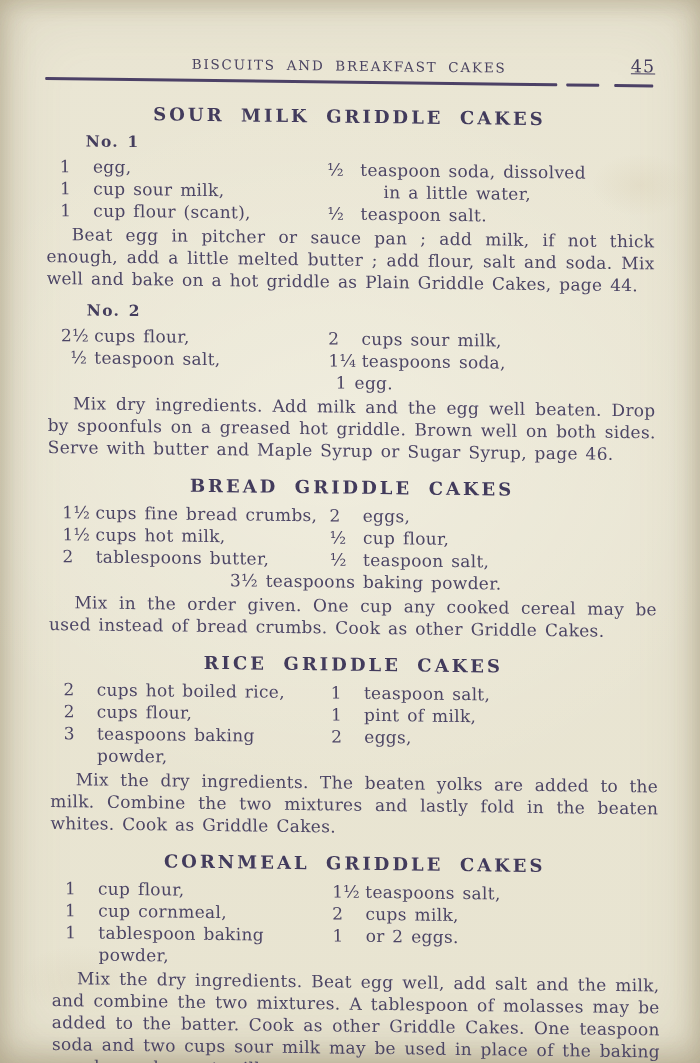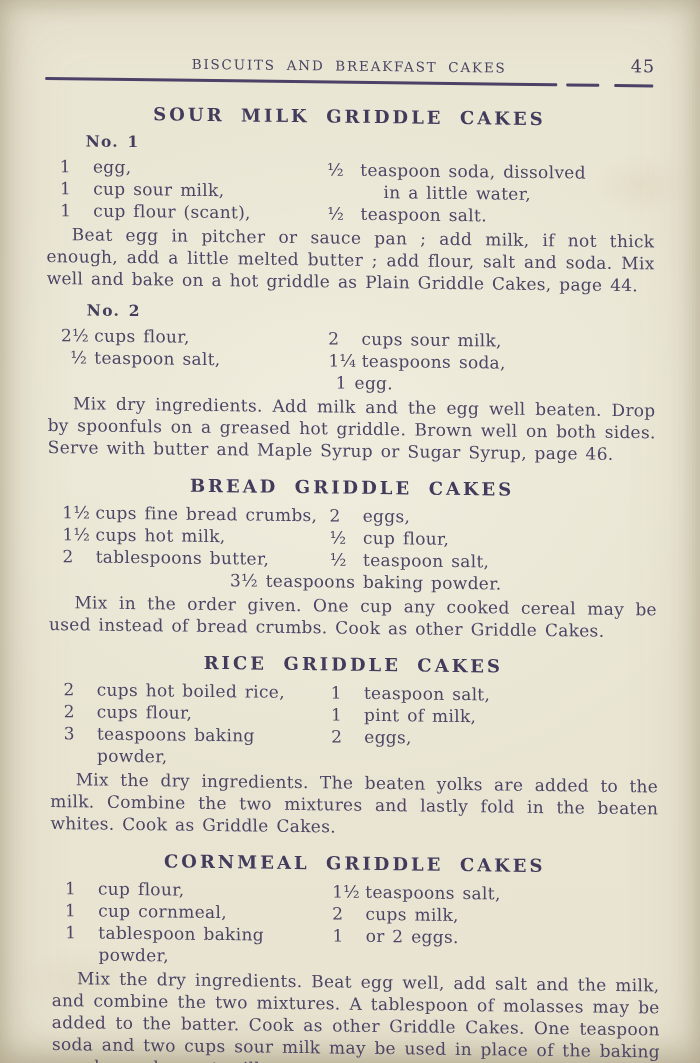--- a/index.html
+++ b/index.html
@@ -28,21 +28,21 @@
     transform:skewX(0.4deg) skewY(0.7deg);
     transform-origin:0 0;
     font-size:17px;line-height:22px;
     letter-spacing:0.3px;word-spacing:0.12em;
   }
   .running-head{position:relative;height:20px;text-align:center;}
   .rh-title{
     font-size:13.5px;letter-spacing:1.8px;color:#4a4361;word-spacing:0.35em;
   }
   .rh-page{
-    position:absolute;right:-2px;top:-2px;font-size:17.5px;letter-spacing:1px;color:#453e5e;
+    position:absolute;right:-2px;top:-2px;font-size:17.5px;letter-spacing:1px;color:#453e5e;text-decoration:underline;
   }
   .rule{margin-top:7px;display:flex;align-items:center;height:3px;}
   .rule .seg{height:2.4px;background:#4c4166;border-radius:1px;}
   .rule .long{width:512px;}
   .rule .g1{width:9px;}
   .rule .d1{width:33px;}
   .rule .g2{width:15px;}
   .rule .d2{width:39px;}
   .rtitle{
     margin:22px 0 6px;text-align:center;

